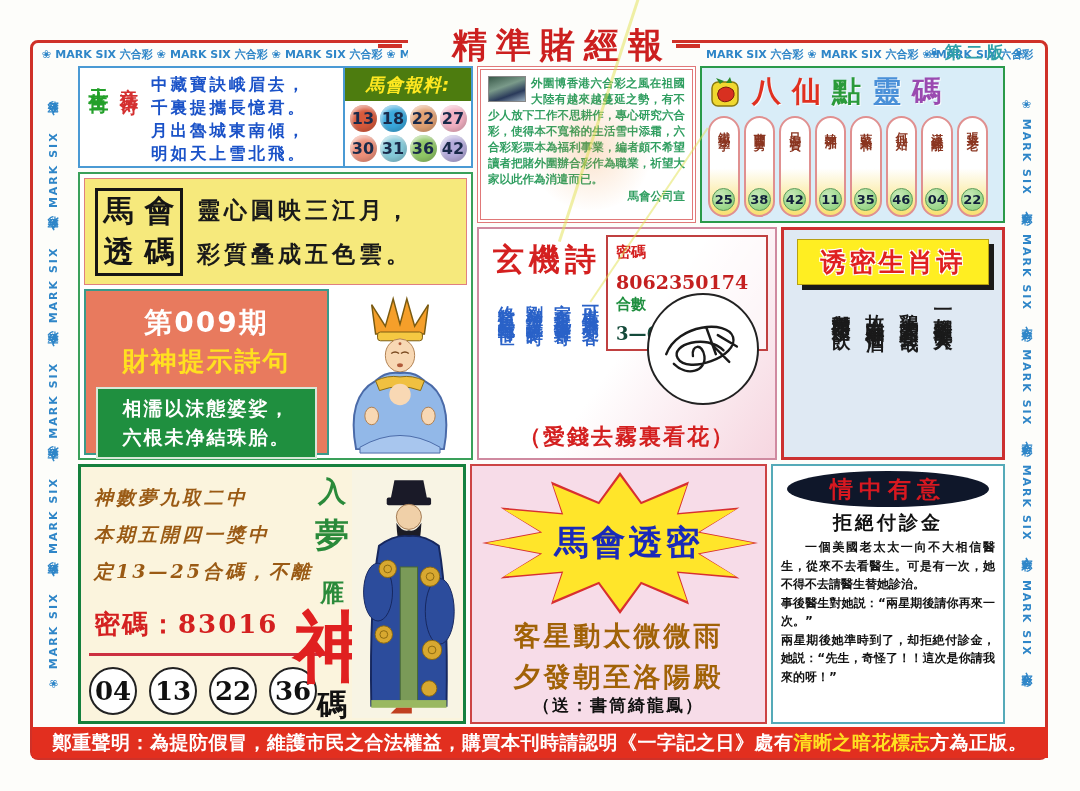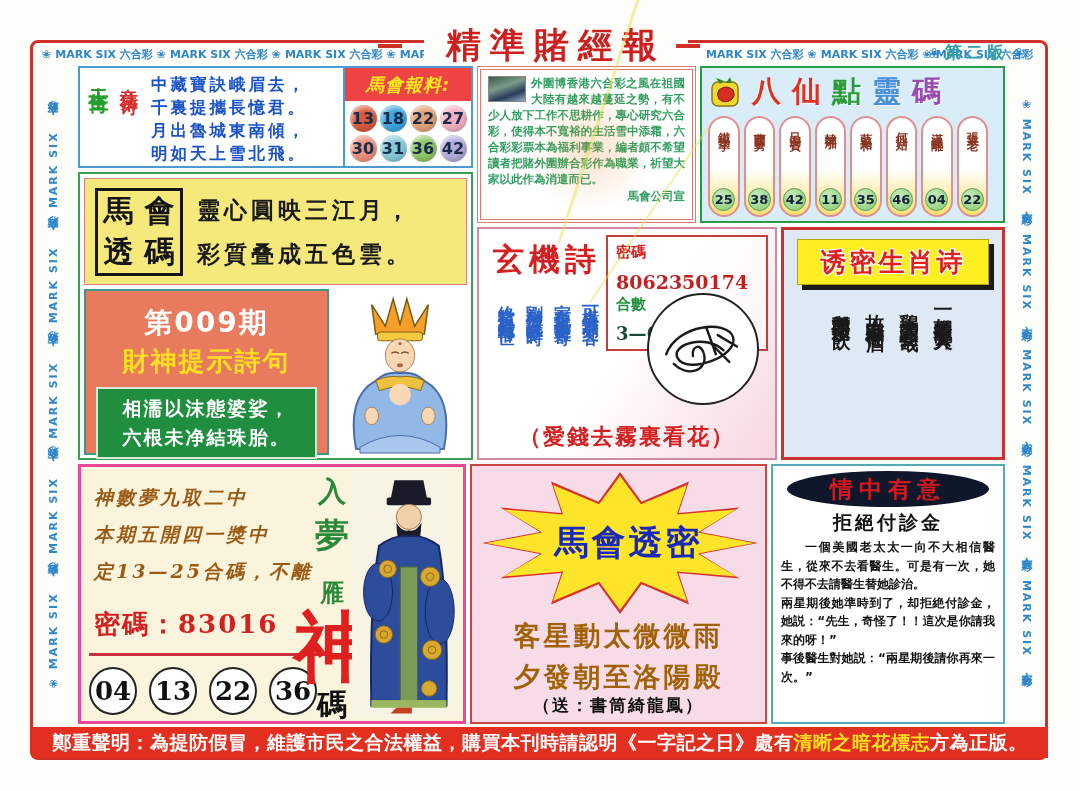--- a/index.html
+++ b/index.html
@@ -2,38 +2,38 @@
 <html><head>
 <meta charset="utf-8">
 <style>
   html,body{margin:0;padding:0;background:#e8e8e8;}
   *{box-sizing:border-box;}
   .page{position:relative;width:1080px;height:791px;background:#fdfdfa;overflow:hidden;
         font-family:"DejaVu Sans",sans-serif;margin:0 auto;}
   .abs{position:absolute;}
   
   .frame{left:30px;top:40px;width:1018px;height:720px;border:3px solid #cf3128;border-radius:8px;}
-  .titleband{left:424px;top:24px;width:264px;height:42px;background:#fdfdfa;display:flex;align-items:center;justify-content:center;}
+  .titleband{left:408px;top:24px;width:264px;height:42px;background:#fdfdfa;display:flex;align-items:center;justify-content:flex-end;}
   .pagetitle{color:#cc1f1f;font-size:35px;font-weight:bold;letter-spacing:9px;font-family:"DejaVu Serif",serif;white-space:nowrap;}
   .tdash{height:4px;background:#cf3128;top:44px;width:24px;}
   .mast{top:44px;height:20px;color:#2f86c8;font-size:11px;font-weight:bold;white-space:nowrap;display:flex;gap:4px;align-items:center;}
   .edition{color:#2fa0a8;font-size:17px;font-weight:bold;letter-spacing:4px;display:flex;align-items:center;gap:5px;}
   .edition .fl{color:#2f86c8;font-size:14px;letter-spacing:0;}
   .sidebar{width:40px;top:66px;height:656px;color:#2f86c8;font-size:11px;font-weight:bold;letter-spacing:2px;
            writing-mode:vertical-rl;text-align:center;line-height:40px;overflow:hidden;white-space:nowrap;}
   .sidebar.left{transform:rotate(180deg);}
   
   .bx{position:absolute;}
   
   .zod{left:78px;top:66px;width:395px;height:102px;border:2px solid #4a9ad4;background:#fff;display:flex;}
   .zlab1{writing-mode:vertical-rl;font-size:20px;font-weight:bold;color:#23a02a;padding:4px 2px 0 6px;letter-spacing:2px;}
   .zlab2{writing-mode:vertical-rl;font-size:18px;font-weight:bold;color:#d43030;padding:6px 2px 0 2px;letter-spacing:4px;}
   .zpoem{flex:1;padding:5px 4px 0 8px;color:#1a52c8;font-size:16.5px;font-weight:bold;line-height:23px;letter-spacing:3px;white-space:nowrap;}
   .tipcol{width:128px;border-left:2px solid #4a9ad4;display:flex;flex-direction:column;}
-  .tiphead{height:33px;background:#ef4444;color:#ffe820;font-size:18px;font-weight:bold;font-style:italic;
+  .tiphead{height:33px;background:#4d7c0f;color:#ffe820;font-size:18px;font-weight:bold;font-style:italic;
            display:flex;align-items:center;justify-content:center;letter-spacing:1px;}
   .tipballs{flex:1;display:grid;grid-template-columns:repeat(4,1fr);align-items:center;justify-items:center;padding:2px 3px;}
   .ball{width:27px;height:27px;border-radius:50%;display:flex;align-items:center;justify-content:center;
         font-size:16px;font-weight:bold;color:#1a2a4a;box-shadow:inset -2px -3px 4px rgba(0,0,0,.15), inset 2px 3px 4px rgba(255,255,255,.6);}
   
   .lmid{left:78px;top:172px;width:395px;height:288px;border:2px solid #3aa05a;background:#fff;}
   .touma{margin:4px;height:107px;background:#f6e97c;border:1px solid #e08080;display:flex;align-items:center;padding:8px 10px;gap:14px;}
   .tgrid{width:88px;height:88px;border:3px solid #151515;display:grid;grid-template-columns:1fr 1fr;
          font-family:"DejaVu Serif",serif;font-size:30px;font-weight:bold;color:#151515;}
   .tgrid span{display:flex;align-items:center;justify-content:center;}
@@ -80,21 +80,21 @@
   
   .sxp{left:781px;top:227px;width:224px;height:233px;border:3px solid #cc3030;background:#dfe9f3;}
   .plate{margin:9px auto 0;width:192px;height:46px;background:#ffee22;border:1px solid #b8a010;box-shadow:5px 5px 0 #1a1a1a;
          display:flex;align-items:center;justify-content:center;}
   .plate span{font-size:26px;font-weight:bold;color:#e02020;letter-spacing:3px;
         text-shadow:-1px -1px 0 #fff,1px -1px 0 #fff,-1px 1px 0 #fff,1px 1px 0 #fff;}
   .sxwrap{display:flex;justify-content:center;margin-top:14px;}
   .sxcols{writing-mode:vertical-rl;height:158px;}
   .sxcols div{font-size:19px;font-weight:bold;color:#1a1a1a;letter-spacing:3px;margin:0 8px;white-space:nowrap;}
   
-  .dream{left:78px;top:464px;width:388px;height:260px;border:3px solid #ec4899;background:#fbf4dd;}
+  .dream{left:78px;top:464px;width:388px;height:260px;border:3px solid #15803d;background:#fbf4dd;}
   .dlines{position:absolute;left:13px;top:12px;font-family:"DejaVu Serif",serif;font-style:italic;
           font-size:19px;font-weight:bold;color:#9a5a14;line-height:37px;letter-spacing:3px;white-space:nowrap;}
   .dcode{position:absolute;left:13px;top:140px;font-family:"DejaVu Serif",serif;font-weight:bold;color:#d42020;font-size:26px;letter-spacing:2px;}
   .dline{position:absolute;left:8px;top:186px;width:268px;height:3px;background:#cc3040;}
   .dnums{position:absolute;left:8px;top:200px;display:flex;gap:12px;}
   .dnum{width:48px;height:48px;border:2.5px solid #222;border-radius:50%;background:#fff;display:flex;align-items:center;justify-content:center;
         font-family:"DejaVu Serif",serif;font-size:26px;font-weight:bold;color:#111;}
   .dvert{position:absolute;left:228px;top:6px;width:46px;display:flex;flex-direction:column;align-items:center;gap:2px;}
   .dvg{color:#2a8a3a;font-weight:bold;font-family:"DejaVu Serif",serif;}
   .dbig{color:#e02020;font-size:76px;line-height:.95;font-weight:bold;font-family:"DejaVu Serif",serif;}
@@ -385,22 +385,22 @@
     <div class="tgift">（送：書筒綺龍鳳）</div>
   </div>
 
   <div class="bx story">
     <div class="sellipse">
       <span>情中有意</span>
     </div>
     <div class="ssub">拒絕付診金</div>
     <div class="sbody">
       <p class="ind">一個美國老太太一向不大相信醫生，從來不去看醫生。可是有一次，她不得不去請醫生替她診治。</p>
+      <p>事後醫生對她説：“兩星期後請你再來一次。”</p>
       <p>兩星期後她準時到了，却拒絶付診金，她説：“先生，奇怪了！！這次是你請我來的呀！”</p>
-      <p>事後醫生對她説：“兩星期後請你再來一次。”</p>
     </div>
   </div>
 
   <div class="footer abs">
     <span>鄭重聲明：為提防假冒，維護市民之合法權益，購買本刊時請認明《一字記之日》處有</span>
     <span class="hl">清晰之暗花標志</span>
     <span>方為正版。</span>
   </div>
 
   <div class="art" style="left:598px;top:-12px;width:3px;height:260px;transform:rotate(18deg);"></div>

